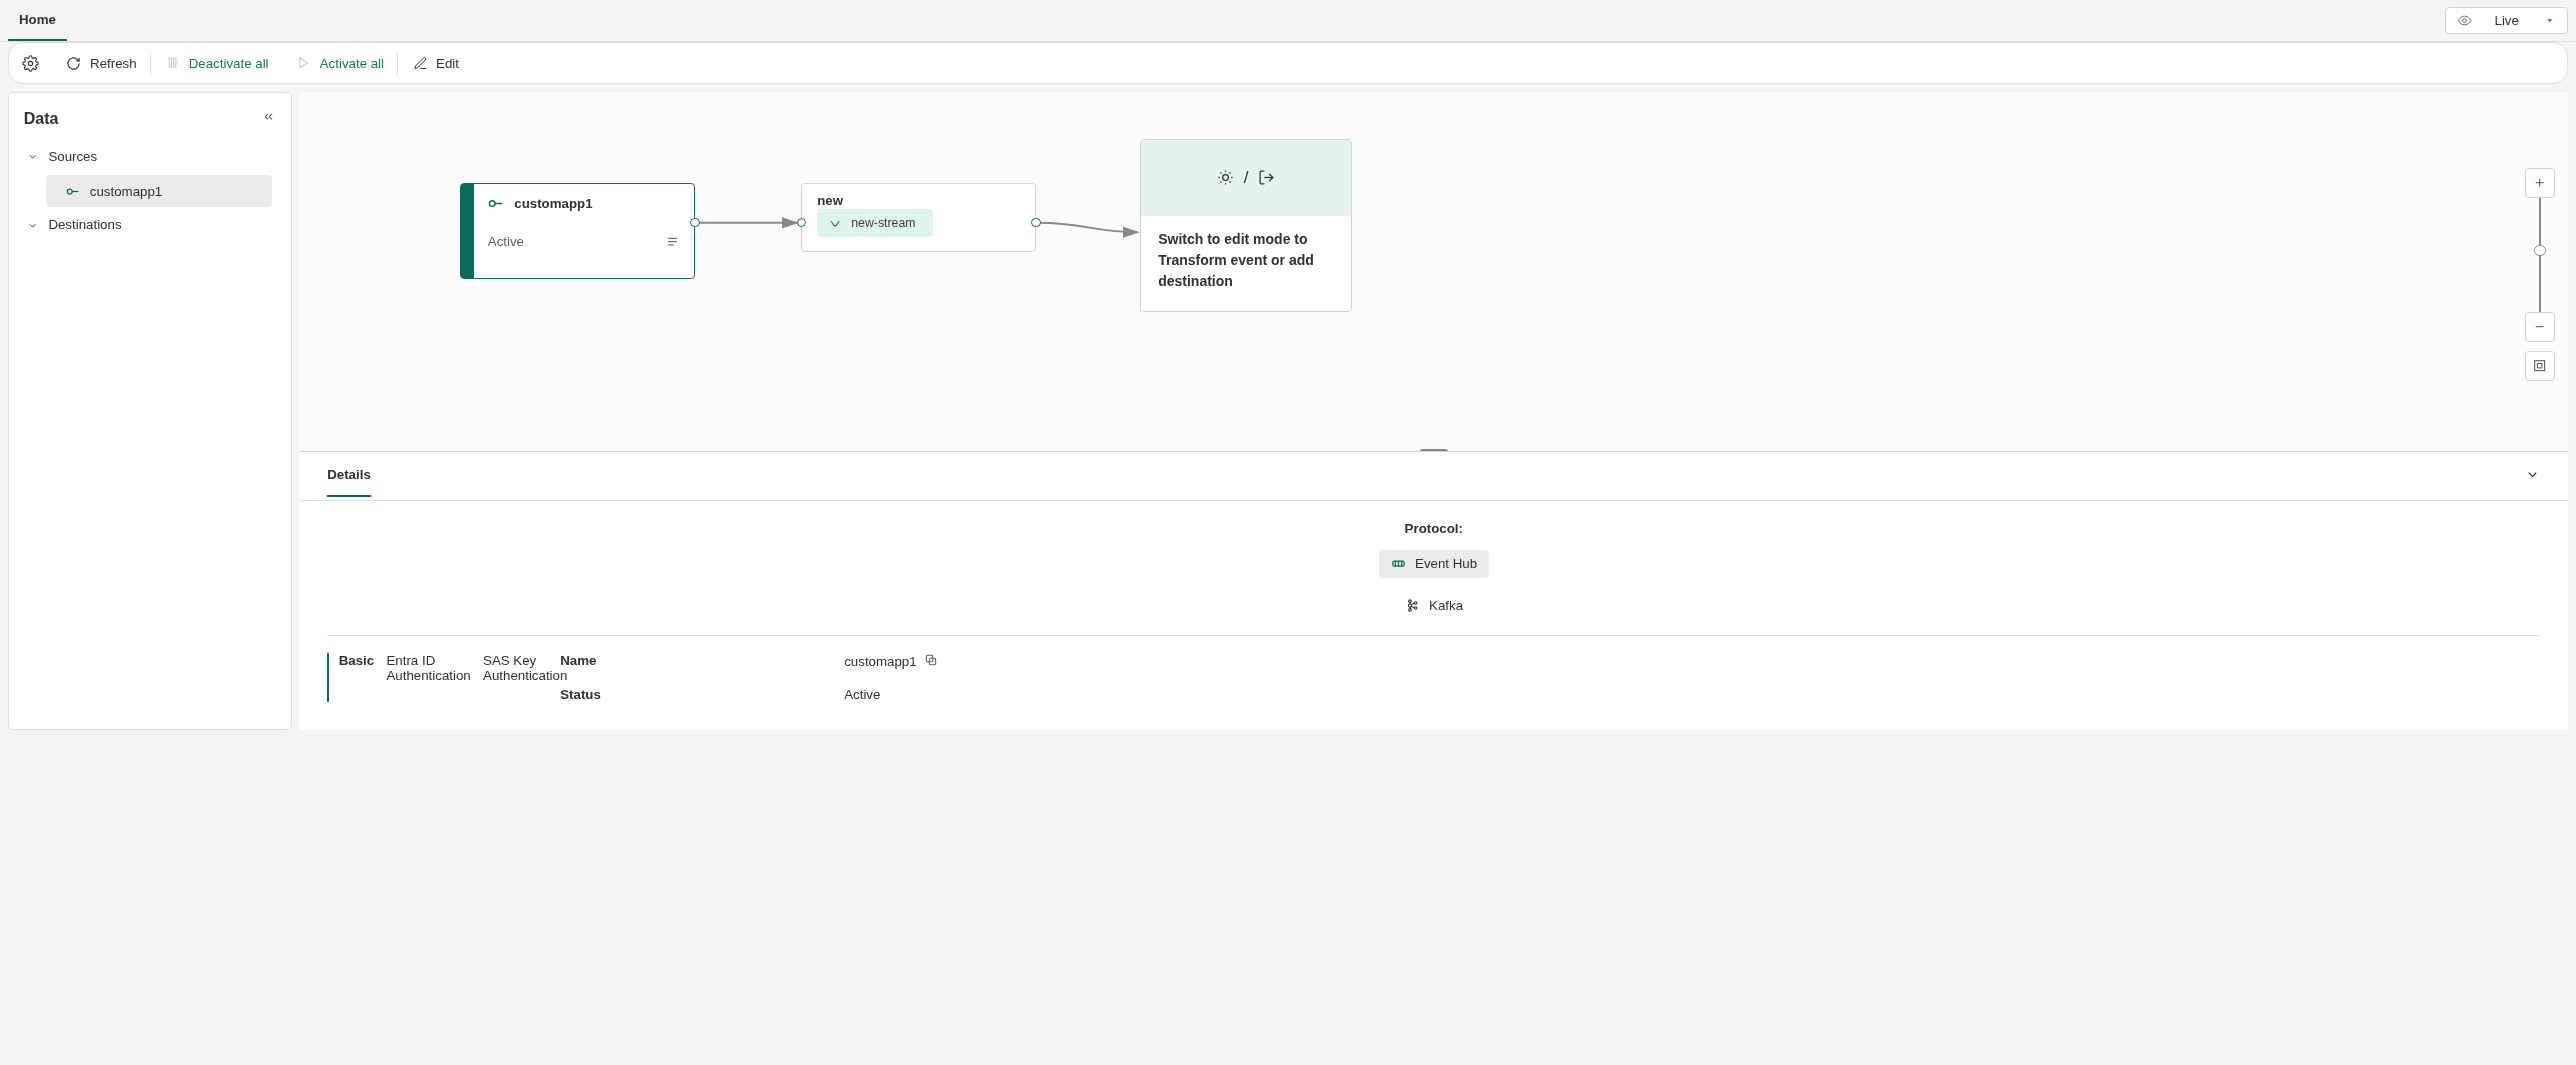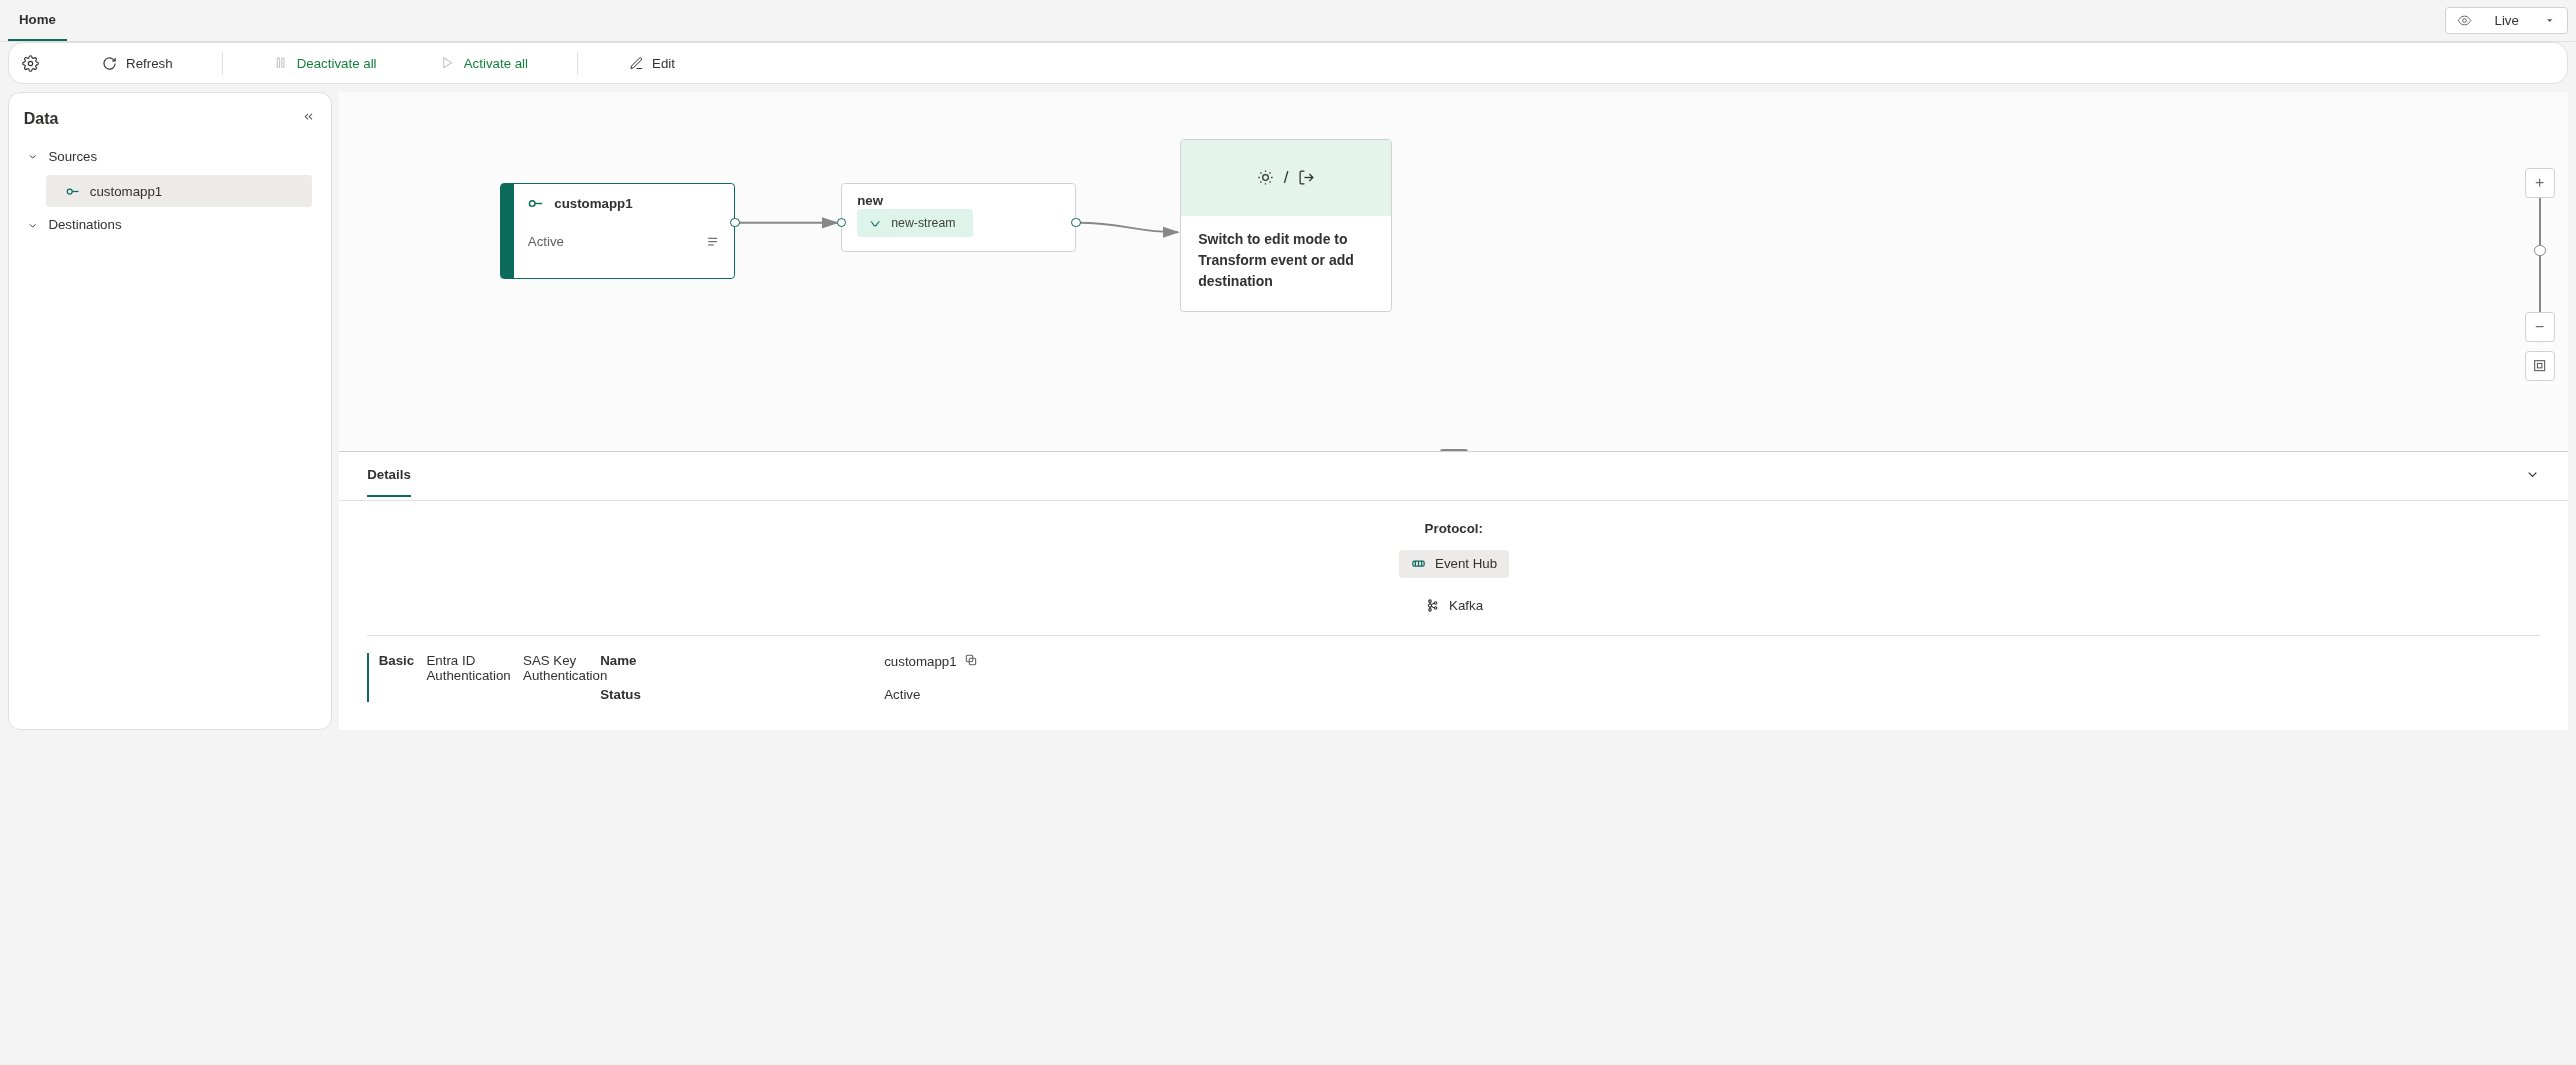--- a/index.html
+++ b/index.html
@@ -5,30 +5,30 @@
   * { box-sizing: border-box; margin: 0; padding: 0; font-family: "Segoe UI", -apple-system, sans-serif; }
   body { background: #f4f4f4; color: #323130; font-size: 13.3px; }
 
   
   .topbar { display: flex; align-items: center; height: 42px; background: #f4f4f4; padding: 0 7.6px; border-bottom: 0.9px solid #e1dfdd; }
   .home-tab { display: flex; align-items: center; height: 100%; padding: 0 11.4px; font-weight: 600; border-bottom: 2.8px solid #0b6a5a; }
   .topbar-spacer { flex: 1; }
   .live-dropdown { display: flex; align-items: center; gap: 22px; background: #fff; border: 0.9px solid #d1d1d1; border-radius: 3.8px; padding: 3.8px 9.5px; cursor: pointer; }
 
   
-  .toolbar { display: flex; align-items: center; height: 42px; background: #fff; border: 0.9px solid #e1dfdd; margin: 0 7.6px; border-radius: 15px; gap: 36px; }
+  .toolbar { display: flex; align-items: center; height: 42px; background: #fff; border: 0.9px solid #e1dfdd; margin: 0 7.6px; border-radius: 15px; }
   .toolbar .btn { display: flex; align-items: center; gap: 7.6px; padding: 0 13.3px; height: 100%; cursor: pointer; }
   .toolbar .btn.disabled { color: #15803d; cursor: default; }
   .toolbar .sep { width: 0.9px; height: 23px; background: #e1dfdd; }
   .icon { display: inline-flex; align-items: center; justify-content: center; width: 17px; height: 17px; }
 
   .main-area { display: flex; margin: 7.6px; gap: 7.6px; }
 
   
-  .side-panel { width: 324px; background: #fff; border: 0.9px solid #e1dfdd; border-radius: 12px; padding: 9.5px 7.6px 19px; }
+  .side-panel { width: 284px; background: #fff; border: 0.9px solid #e1dfdd; border-radius: 5px; padding: 9.5px 7.6px 19px; }
   .side-header { display: flex; align-items: center; justify-content: space-between; font-weight: 600; font-size: 16px; padding: 7.6px 7.6px 13.3px; }
   .collapse-btn { cursor: pointer; color: #605e5c; }
   .tree-section { display: flex; align-items: flex-start; gap: 7.6px; padding: 7.6px 7.6px; cursor: pointer; }
   .tree-item { display: flex; align-items: center; gap: 7.6px; padding: 7.6px 19px; margin: 1.9px 11.4px 1.9px 30px; border-radius: 3.8px; cursor: pointer; }
   .tree-item.selected { background: #edebe9; }
 
   
   .right-area { flex: 1; display: flex; flex-direction: column; }
   .canvas { flex: 0 0 360px; background: #fbfbfb; position: relative; border-bottom: 0.9px solid #d1d1d1; overflow: hidden; }
 

